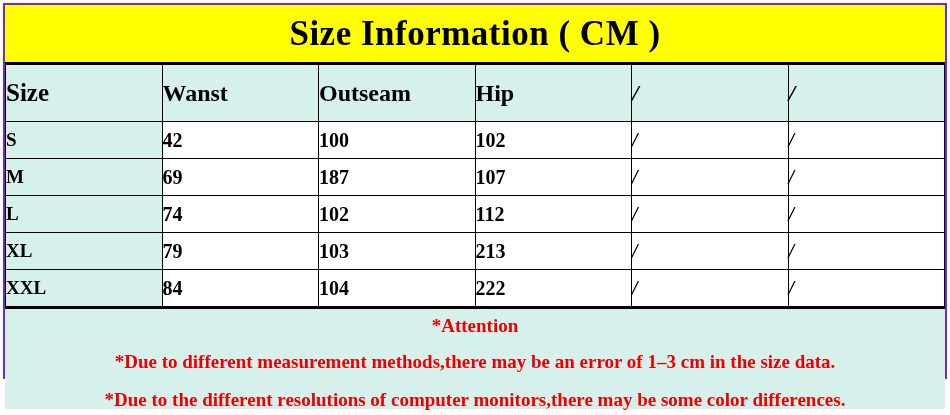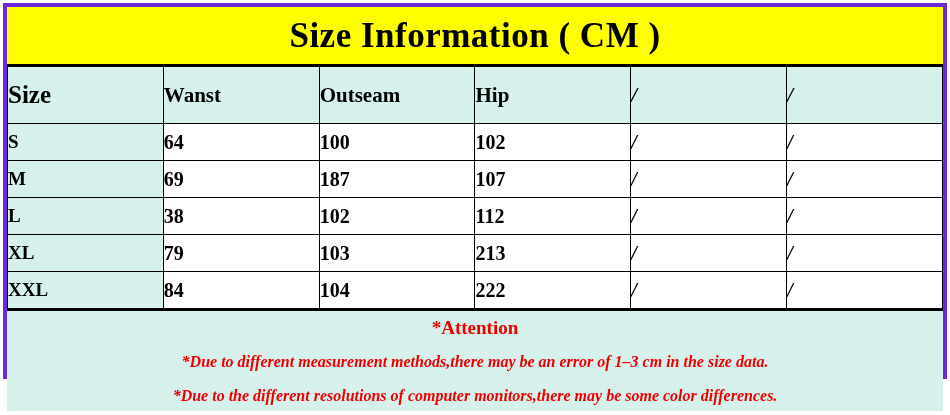--- a/index.html
+++ b/index.html
@@ -13,21 +13,21 @@
     font-family: "Liberation Serif", "DejaVu Serif", serif;
     overflow: hidden;
   }
 
   #size-chart {
     position: absolute;
     left: 3px;
     top: 3px;
     width: 944px;
     height: 376px;
-    border: 4px solid #6d28d9;
+    border: 2px solid #6d28d9;
     box-sizing: border-box;
     background: #f0abfc;
   }
 
   
   .title-band {
     height: 59px;
     background: #FFFF00;
     border-bottom: 2px solid #000000;
     display: flex;
@@ -53,21 +53,21 @@
     border: 1px solid #000000;
     text-align: left;
     vertical-align: middle;
     font-weight: bold;
     color: #000000;
     padding: 0;
   }
   table.size-table tr.header-row td {
     height: 56px;
     background: #D6F0EC;
-    font-size: 21px;
+    font-size: 24px;
   }
   table.size-table tr.header-row td.col-size {
     font-size: 25px;
   }
   table.size-table tr.data-row td {
     height: 36px;
     font-size: 20px;
     background: #ffffff;
   }
   table.size-table tr.data-row td.col-size {
@@ -90,24 +90,23 @@
   }
   .attention-title {
     color: #EE0000;
     font-weight: bold;
     font-size: 19px;
     margin: 0 0 14px 0;
   }
   .attention-line {
     color: #EE0000;
     font-weight: bold;
-    font-size: 16px;
+    font-size: 19px;
     margin: 0 0 16px 0;
     white-space: nowrap;
-    font-style: italic;
   }
 </style>
 </head>
 <body>
 
 <div id="size-chart">
 
   <div class="title-band">
     <span class="title-text">Size Information ( CM )</span>
   </div>
@@ -118,39 +117,39 @@
         <td class="col-size">Size</td>
         <td>Wanst</td>
         <td>Outseam</td>
         <td>Hip</td>
         <td class="slash">/</td>
         <td class="slash">/</td>
       </tr>
 
       <tr class="data-row">
         <td class="col-size">S</td>
-        <td>64</td>
+        <td>42</td>
         <td>100</td>
         <td>102</td>
         <td class="slash">/</td>
         <td class="slash">/</td>
       </tr>
 
       <tr class="data-row">
         <td class="col-size">M</td>
         <td>69</td>
         <td>187</td>
         <td>107</td>
         <td class="slash">/</td>
         <td class="slash">/</td>
       </tr>
 
       <tr class="data-row">
         <td class="col-size">L</td>
-        <td>38</td>
+        <td>74</td>
         <td>102</td>
         <td>112</td>
         <td class="slash">/</td>
         <td class="slash">/</td>
       </tr>
 
       <tr class="data-row">
         <td class="col-size">XL</td>
         <td>79</td>
         <td>103</td>

